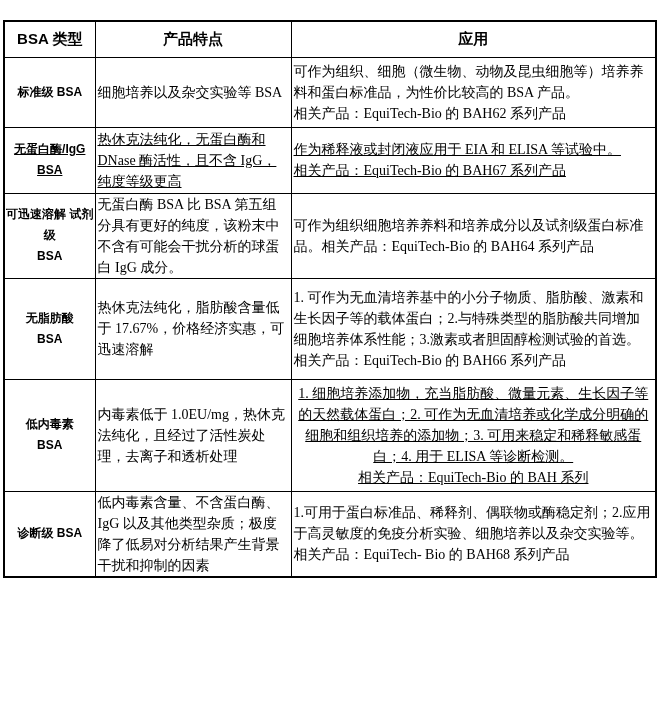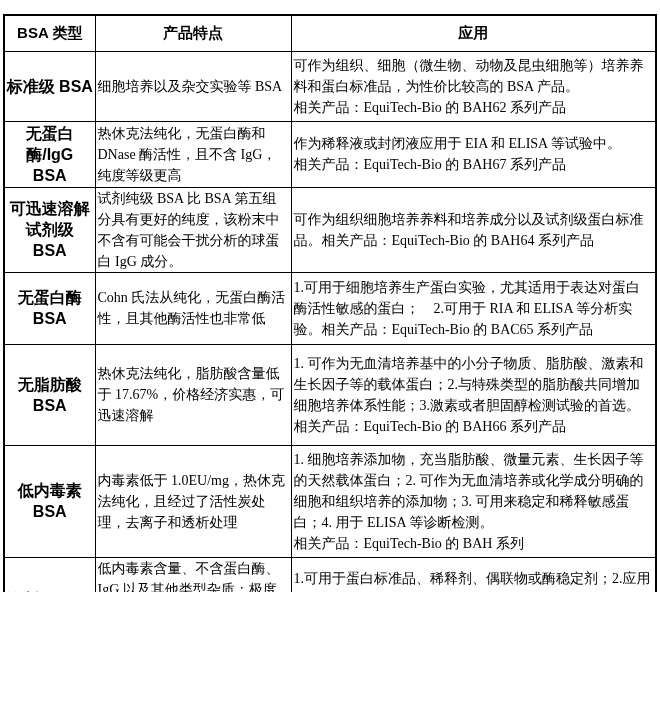--- a/index.html
+++ b/index.html
@@ -4,21 +4,21 @@
 <style>
   html, body {
     margin: 0;
     padding: 0;
     background: #ffffff;
   }
   .page {
     width: 660px;
     height: 592px;
     box-sizing: border-box;
-    padding: 14px 0 0 3px;
+    padding: 20px 0 0 3px;
     background: #ffffff;
     overflow: hidden;
   }
   table.bsa-table {
     border-collapse: collapse;
     table-layout: fixed;
     width: 652px;
     border: 2px solid #000000;
     background: #ffffff;
   }
@@ -37,39 +37,40 @@
     font-weight: bold;
     font-size: 15px;
     text-align: center;
     height: 36px;
     padding: 0 2px;
   }
   
   tbody th.type-cell {
     font-family: "Liberation Sans", "DejaVu Sans", sans-serif;
     font-weight: bold;
-    font-size: 16px;
+    font-size: 12px;
     line-height: 21px;
     text-align: center;
     padding: 0 1px;
   }
   
   tbody td {
     font-family: "Liberation Serif", "DejaVu Serif", serif;
     font-size: 14px;
     line-height: 21px;
     padding: 0 2px;
   }
   tbody td.align-left {
-    text-align: left;
+    text-align: center;
+    text-decoration: underline;
   }
   
   tr.r0 { height: 70px; }
   tr.r1 { height: 70px; }
-  tr.r2 { height: 66px; }
+  tr.r2 { height: 66px; text-decoration: underline; }
   tr.r3 { height: 81px; }
   tr.r4 { height: 72px; }
   tr.r5 { height: 101px; }
   tr.r6 { height: 112px; }
   tr.r7 { height: 85px; }
 </style>
 </head>
 <body>
 
 <div class="page">
@@ -96,28 +97,22 @@
       <tr class="r2">
         <th class="type-cell">无蛋白酶/IgG
 BSA</th>
         <td>热休克法纯化，无蛋白酶和 DNase 酶活性，且不含 IgG，纯度等级更高</td>
         <td>作为稀释液或封闭液应用于 EIA 和 ELISA 等试验中。
 相关产品：EquiTech-Bio 的 BAH67 系列产品</td>
       </tr>
       <tr class="r3">
         <th class="type-cell">可迅速溶解 试剂级
 BSA</th>
-        <td>试剂纯级 BSA 比 BSA 第五组分具有更好的纯度，该粉末中不含有可能会干扰分析的球蛋白 IgG 成分。</td>
+        <td>无蛋白酶 BSA 比 BSA 第五组分具有更好的纯度，该粉末中不含有可能会干扰分析的球蛋白 IgG 成分。</td>
         <td>可作为组织细胞培养养料和培养成分以及试剂级蛋白标准品。相关产品：EquiTech-Bio 的 BAH64 系列产品</td>
-      </tr>
-      <tr class="r4">
-        <th class="type-cell">无蛋白酶
-BSA</th>
-        <td>Cohn 氏法从纯化，无蛋白酶活性，且其他酶活性也非常低</td>
-        <td>1.可用于细胞培养生产蛋白实验，尤其适用于表达对蛋白酶活性敏感的蛋白；　2.可用于 RIA 和 ELISA 等分析实验。相关产品：EquiTech-Bio 的 BAC65 系列产品</td>
       </tr>
       <tr class="r5">
         <th class="type-cell">无脂肪酸
 BSA</th>
         <td>热休克法纯化，脂肪酸含量低于 17.67%，价格经济实惠，可迅速溶解</td>
         <td>1. 可作为无血清培养基中的小分子物质、脂肪酸、激素和生长因子等的载体蛋白；2.与特殊类型的脂肪酸共同增加细胞培养体系性能；3.激素或者胆固醇检测试验的首选。相关产品：EquiTech-Bio 的 BAH66 系列产品</td>
       </tr>
       <tr class="r6">
         <th class="type-cell">低内毒素
 BSA</th>

